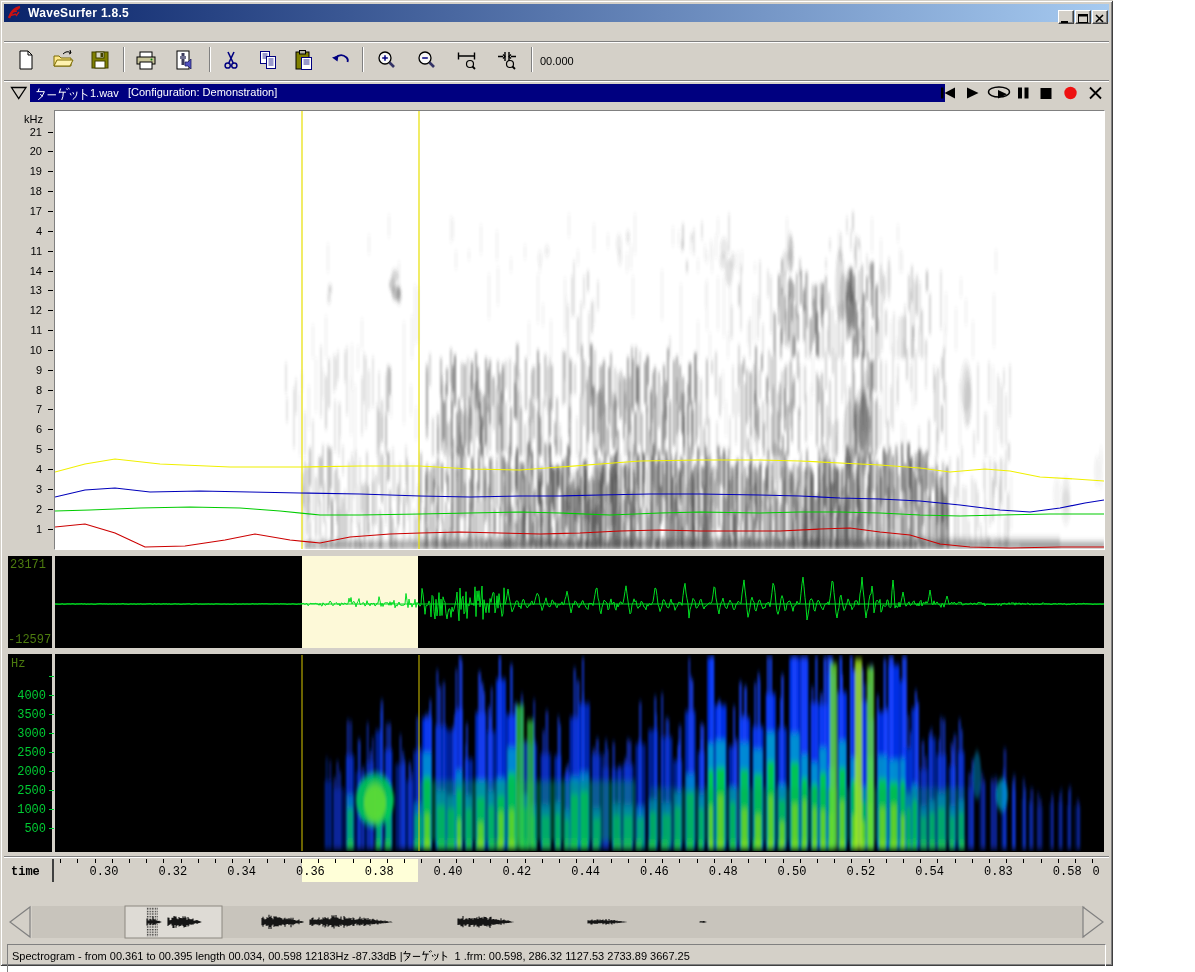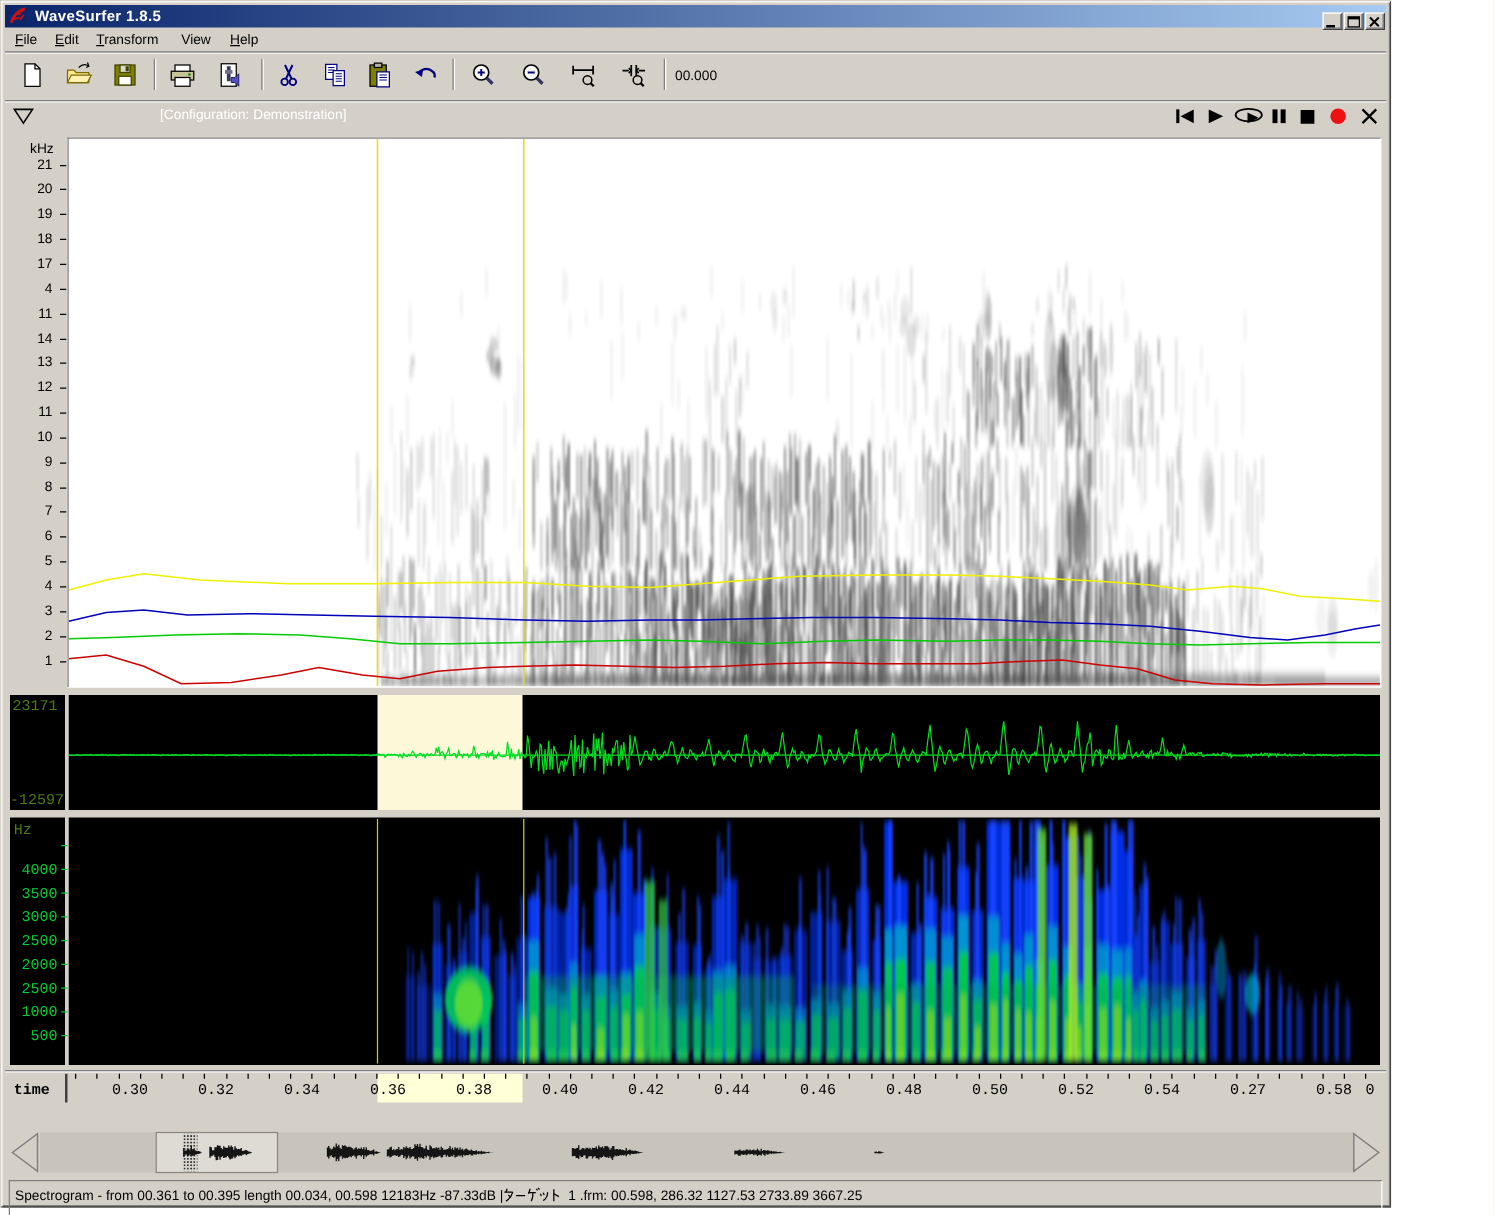--- a/index.html
+++ b/index.html
@@ -58,27 +58,20 @@
           <rect x="2" y="8" width="7" height="2" fill="#000"></rect>
         </svg></div>
     <div class="wbtn" style="left:1071px"><svg width="14" height="12">
           <rect x="2.5" y="1.5" width="9" height="8" fill="none" stroke="#000" stroke-width="1"></rect>
           <rect x="2.5" y="1.5" width="9" height="2" fill="#000"></rect>
         </svg></div>
     <div class="wbtn" style="left:1088px"><svg width="14" height="12">
           <path d="M3 2 L10 9 M10 2 L3 9" stroke="#000" stroke-width="1.6"></path>
         </svg></div>
   </div>
-  <div id="menu">
-    <span style="left:8px"><u>F</u>ile</span>
-    <span style="left:40px"><u>E</u>dit</span>
-    <span style="left:73px"><u>T</u>ransform</span>
-    <span style="left:141px">View</span>
-    <span style="left:180px"><u>H</u>elp</span>
-  </div>
   <div id="toolbar">
     <svg class="ic" style="left:10px" width="24" height="24" viewBox="0 0 24 24">
         <path d="M6 3 L14 3 L18 7 L18 21 L6 21 Z" fill="#fff" stroke="#000"></path>
         <path d="M14 3 L14 7 L18 7" fill="none" stroke="#000"></path>
       </svg>
       <svg class="ic" style="left:47px" width="24" height="24" viewBox="0 0 24 24">
         <path d="M3 8 L8 8 L10 10 L20 10 L20 18 L3 18 Z" fill="#ffe88a" stroke="#7a6a00"></path>
         <path d="M6 12 L22 12 L19 18 L3 18 Z" fill="#fff2b0" stroke="#7a6a00"></path>
         <path d="M12 6 Q16 2 20 5 L18 6 M20 5 L19 2" fill="none" stroke="#000"></path>
       </svg>
@@ -145,20 +138,40 @@
       <div class="tsep" style="left:119px"></div>
       <div class="tsep" style="left:205px"></div>
       <div class="tsep" style="left:358px"></div>
       <div class="tsep" style="left:527px"></div>
     <span id="tbnum">00.000</span>
   </div>
   <div id="panebar">
     <svg style="position:absolute;left:6px;top:4px" width="20" height="16">
         <polygon points="1.5,2.5 16,2.5 8.7,13.5" fill="none" stroke="#000" stroke-width="1.3"></polygon>
       </svg>
+    <div id="pbblue">
+      <svg style="position:absolute;left:4px;top:2px" width="92" height="14">
+          <path d="M3 0 L2 3" transform="translate(2 2.5) scale(1.05)" stroke="#ffffff" stroke-width="0.952381" fill="none"></path>
+          <path d="M0.5 3 L8 3" transform="translate(2 2.5) scale(1.05)" stroke="#ffffff" stroke-width="0.952381" fill="none"></path>
+          <path d="M8 3 Q6.5 8 2 11" transform="translate(2 2.5) scale(1.05)" stroke="#ffffff" stroke-width="0.952381" fill="none"></path>
+          <path d="M4 5.5 L6.5 7.5" transform="translate(2 2.5) scale(1.05)" stroke="#ffffff" stroke-width="0.952381" fill="none"></path>
+          <path d="M0.5 6 L8.5 6" transform="translate(13.025 2.5) scale(1.05)" stroke="#ffffff" stroke-width="0.952381" fill="none"></path>
+          <path d="M2.5 0 L1 4.5" transform="translate(24.05 2.5) scale(1.05)" stroke="#ffffff" stroke-width="0.952381" fill="none"></path>
+          <path d="M1 3.5 L7.5 3.5" transform="translate(24.05 2.5) scale(1.05)" stroke="#ffffff" stroke-width="0.952381" fill="none"></path>
+          <path d="M5 3.5 Q5 8 3.5 11" transform="translate(24.05 2.5) scale(1.05)" stroke="#ffffff" stroke-width="0.952381" fill="none"></path>
+          <path d="M8 0 L9 1.5" transform="translate(24.05 2.5) scale(1.05)" stroke="#ffffff" stroke-width="0.952381" fill="none"></path>
+          <path d="M9.7 -0.7 L10.7 0.8" transform="translate(24.05 2.5) scale(1.05)" stroke="#ffffff" stroke-width="0.952381" fill="none"></path>
+          <path d="M1 4.5 L2 6.5" transform="translate(35.075 2.5) scale(1.05)" stroke="#ffffff" stroke-width="0.952381" fill="none"></path>
+          <path d="M3.5 3.5 L4.5 5.5" transform="translate(35.075 2.5) scale(1.05)" stroke="#ffffff" stroke-width="0.952381" fill="none"></path>
+          <path d="M7.5 3 Q7.5 8 3.5 10.5" transform="translate(35.075 2.5) scale(1.05)" stroke="#ffffff" stroke-width="0.952381" fill="none"></path>
+          <path d="M2.5 0.5 L2.5 11" transform="translate(46.1 2.5) scale(1.05)" stroke="#ffffff" stroke-width="0.952381" fill="none"></path>
+          <path d="M2.5 4.5 L7 7" transform="translate(46.1 2.5) scale(1.05)" stroke="#ffffff" stroke-width="0.952381" fill="none"></path>
+          <text x="56" y="11" fill="#fff" font-size="11">1.wav</text>
+        </svg>
+    </div>
     <div id="pbconf">[Configuration: Demonstration]</div>
     <svg style="position:absolute;left:936px;top:5px" width="18" height="15" viewBox="0 0 18 15">
         <rect x="1" y="1.5" width="2.5" height="11" fill="#000"></rect>
         <polygon points="15,1.5 15,12.5 4.5,7" fill="#000"></polygon>
       </svg>
       <svg style="position:absolute;left:961px;top:5px" width="16" height="15" viewBox="0 0 16 15">
         <polygon points="2,1.5 2,12.5 13.5,7" fill="#000"></polygon>
       </svg>
       <svg style="position:absolute;left:983px;top:5px" width="26" height="15" viewBox="0 0 26 15">
         <ellipse cx="12" cy="6" rx="10.5" ry="5" fill="none" stroke="#000" stroke-width="1.4"></ellipse>
@@ -864,21 +877,21 @@
       <div class="tlab" style="left:289.4px">0.36</div>
       <div class="tlab" style="left:358.2px">0.38</div>
       <div class="tlab" style="left:427.0px">0.40</div>
       <div class="tlab" style="left:495.8px">0.42</div>
       <div class="tlab" style="left:564.6px">0.44</div>
       <div class="tlab" style="left:633.4px">0.46</div>
       <div class="tlab" style="left:702.2px">0.48</div>
       <div class="tlab" style="left:771.0px">0.50</div>
       <div class="tlab" style="left:839.8px">0.52</div>
       <div class="tlab" style="left:908.6px">0.54</div>
-      <div class="tlab" style="left:977.4px">0.27</div>
+      <div class="tlab" style="left:977.4px">0.83</div>
       <div class="tlab" style="left:1046.2px">0.58</div>
       <div class="tlab" style="left:1075px">0</div>
     <div id="timetxt">time</div>
     <div id="tvsep"></div>
   </div>
 
   <svg style="position:absolute; left:4px; top:903px;" width="1105" height="38" viewBox="0 0 1105 38">
     <rect x="0" y="1" width="1105" height="36" fill="#d4d0c8"></rect>
     <rect x="28" y="3" width="1053" height="32" fill="#c8c4bc"></rect>
     <rect x="121" y="3" width="97" height="32" fill="#dedbd5" stroke="#8c8880" stroke-width="1"></rect>

